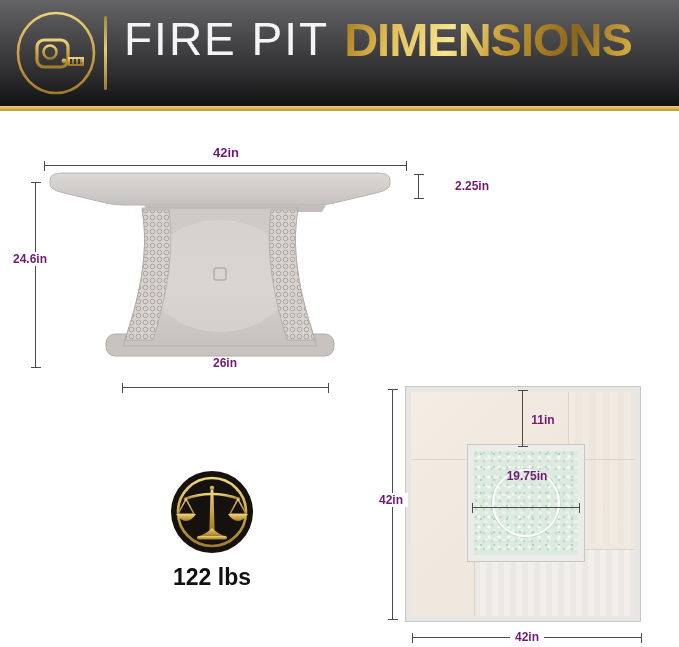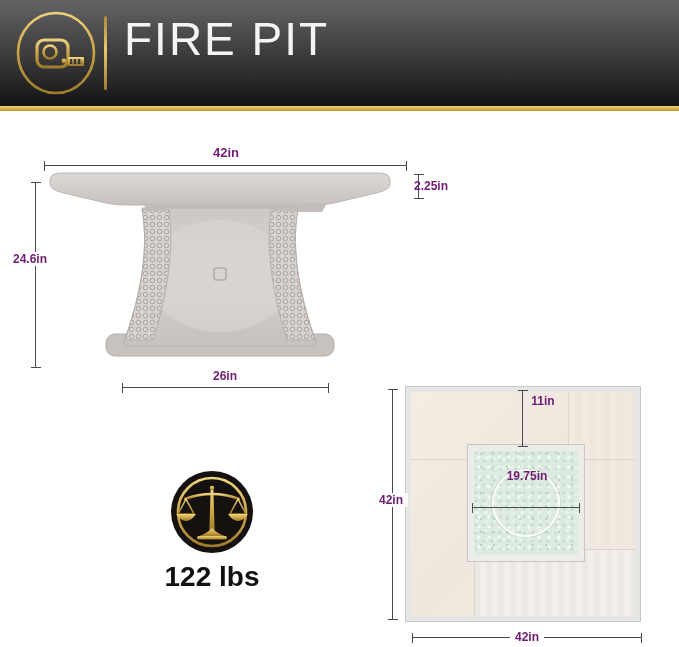--- a/index.html
+++ b/index.html
@@ -29,21 +29,21 @@
   .dim-v::before,.dim-v::after{content:"";position:absolute;left:-5px;width:10px;height:0;border-top:1px solid #4a4a4a;}
   .dim-v::before{top:0;}
   .dim-v::after{bottom:0;}
   .dim-label{position:absolute;font-size:12px;font-weight:700;color:#701a75;white-space:nowrap;
     transform:translate(-50%,-50%);}
   .bg-white{background:#ffffff;padding:0 5px;}
 
   
   .weight-icon{position:absolute;left:170px;top:470px;width:84px;height:84px;}
   .weight-label{position:absolute;left:212px;top:577px;transform:translate(-50%,-50%);
-    font-size:28px;font-weight:700;color:#111111;white-space:nowrap;}
+    font-size:23px;font-weight:700;color:#111111;white-space:nowrap;}
 
   
   .topview{position:absolute;left:405px;top:386px;width:236px;height:236px;
     background:#e6e6e4;border:1px solid #c7c7c5;box-sizing:border-box;}
   .topview .surface{position:absolute;left:5px;top:5px;right:5px;bottom:5px;
     background:linear-gradient(135deg,#f4ede4 0%,#f0e8de 45%,#efe9e0 100%);overflow:hidden;}
   .seam{position:absolute;background:#ddd4c9;}
   .tile-shade-right{position:absolute;left:70%;top:0;right:0;height:68%;
     background:repeating-linear-gradient(90deg,#f2ece4 0 7px,#ece5db 7px 14px);opacity:.55;}
   .tile-shade-bottom{position:absolute;left:28%;top:70%;right:0;bottom:0;
@@ -83,20 +83,21 @@
         <rect x="23" y="30" width="31" height="27" rx="7" fill="none" stroke="url(#gold1)" stroke-width="3.2"></rect>
         <circle cx="36" cy="42" r="6.5" fill="none" stroke="url(#gold1)" stroke-width="2.6"></circle>
         <circle cx="50" cy="51" r="2.4" fill="url(#gold1)"></circle>
         <path d="M55,48 h14 v7 h-14 z" fill="none" stroke="url(#gold1)" stroke-width="2"></path>
         <path d="M59,49 v5 M63,49 v5 M67,49 v5" stroke="url(#gold1)" stroke-width="1.4"></path>
       </svg>
     </div>
     <div class="divider"></div>
     <div class="titles">
       <span class="title-light">FIRE PIT</span>
+      <span class="title-accent">DIMENSIONS</span>
     </div>
   </header>
   <div class="gold-strip"></div>
 
   <div class="sideview">
     <svg width="380" height="192" viewBox="0 0 380 192">
       <defs>
         <linearGradient id="topGrad" x1="0" y1="0" x2="0" y2="1">
           <stop offset="0" stop-color="#ddd9d6"></stop>
             <stop offset="1" stop-color="#c6c1be"></stop>
@@ -125,27 +126,27 @@
       <path d="M268,38 C260,82 272,130 285,168 L257,168 C245,130 235,82 241,38 Z" fill="url(#weave)" stroke="#b0aaa6" stroke-width="0.8"></path>
 
       <rect x="184" y="96" width="12" height="12" rx="2.5" fill="none" stroke="#b2ada9" stroke-width="1.5"></rect>
     </svg>
   </div>
 
   <div class="dim-h" style="left:44px;top:165px;width:363px;"></div>
   <div class="dim-label" style="left:226px;top:152px;font-size:13px;">42in</div>
 
   <div class="dim-v" style="left:418px;top:174px;height:25px;"></div>
-  <div class="dim-label" style="left:431px;top:186px;">2.25in</div>
+  <div class="dim-label" style="left:472px;top:186px;">2.25in</div>
 
   <div class="dim-v" style="left:35px;top:182px;height:186px;"></div>
   <div class="dim-label bg-white" style="left:30px;top:259px;">24.6in</div>
 
   <div class="dim-h" style="left:122px;top:387px;width:207px;"></div>
-  <div class="dim-label" style="left:225px;top:376px;">26in</div>
+  <div class="dim-label" style="left:225px;top:363px;">26in</div>
 
   <div class="weight-icon">
     <svg width="84" height="84" viewBox="0 0 84 84">
       <defs>
         <linearGradient id="gold2" x1="0" y1="0" x2="0" y2="1">
           <stop offset="0" stop-color="#eed67f"></stop>
             <stop offset="0.55" stop-color="#cba445"></stop>
             <stop offset="1" stop-color="#a07d2c"></stop>
         </linearGradient>
       </defs>
@@ -175,21 +176,21 @@
       <div class="seam" style="left:70%;top:30%;right:0;height:1px;"></div>
     </div>
     <div class="insert">
       <div class="glass">
         <div class="burner-ring"></div>
       </div>
     </div>
   </div>
 
   <div class="dim-v" style="left:522px;top:390px;height:57px;"></div>
-  <div class="dim-label" style="left:543px;top:401px;">11in</div>
+  <div class="dim-label" style="left:543px;top:420px;">11in</div>
 
   <div class="dim-v" style="left:392px;top:389px;height:231px;"></div>
   <div class="dim-label bg-white" style="left:391px;top:500px;">42in</div>
 
   <div class="dim-h" style="left:472px;top:507px;width:108px;"></div>
   <div class="dim-label" style="left:527px;top:476px;">19.75in</div>
 
   <div class="dim-h" style="left:412px;top:637px;width:230px;"></div>
   <div class="dim-label bg-white" style="left:527px;top:637px;">42in</div>
 

